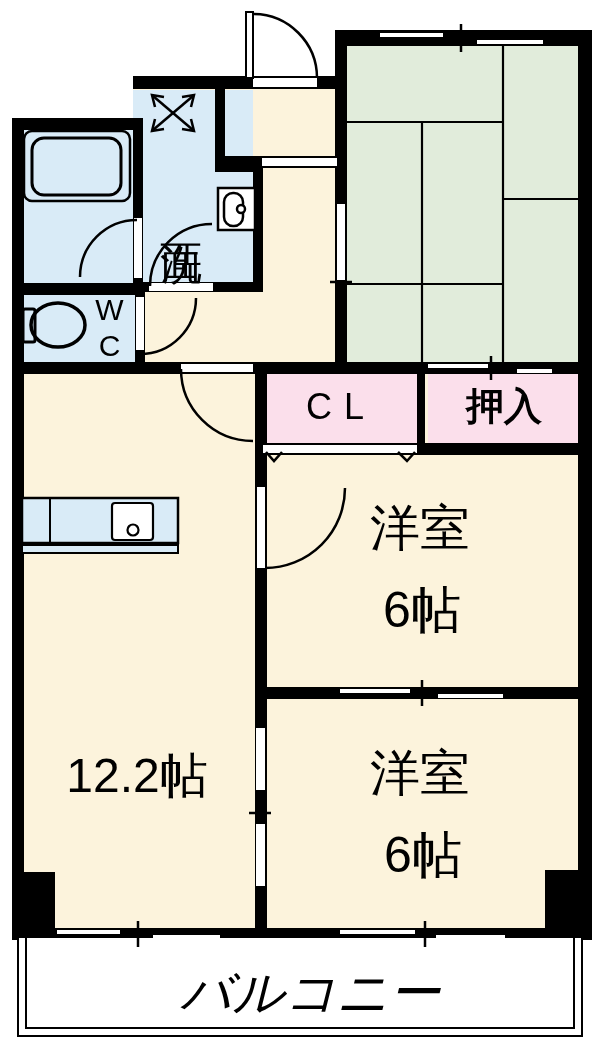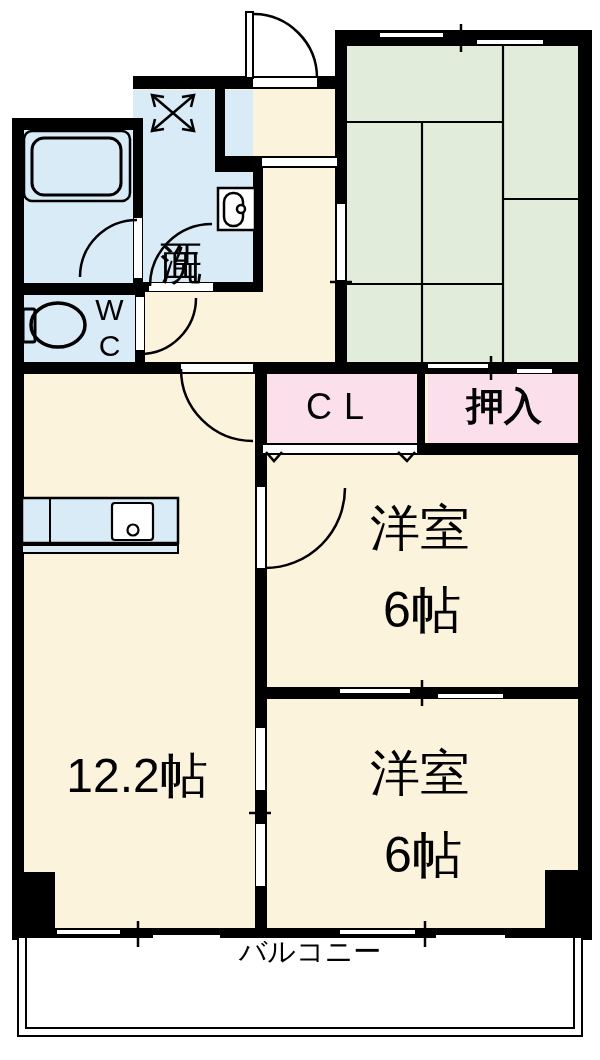--- a/index.html
+++ b/index.html
@@ -157,15 +157,15 @@
 
   <div class="label vert" style="left:181px;top:210px;font-size:42px;">洗面</div>
   <div class="label vert" style="left:109px;top:329px;font-size:30px;letter-spacing:3px;">WC</div>
   <div class="label" style="left:341px;top:407px;font-size:36px;letter-spacing:12px;">CL</div>
   <div class="label" style="left:504px;top:406px;font-size:38px;font-weight:bold;">押入</div>
   <div class="label" style="left:420px;top:528px;font-size:50px;">洋室</div>
   <div class="label" style="left:422px;top:610px;font-size:50px;">6帖</div>
   <div class="label" style="left:420px;top:773px;font-size:50px;">洋室</div>
   <div class="label" style="left:423px;top:855px;font-size:50px;">6帖</div>
   <div class="label" style="left:137px;top:776px;font-size:48px;">12.2帖</div>
-  <div class="label" style="left:310px;top:952px;font-size:28px;">バルコニー</div>
+  <div class="label" style="left:310px;top:992px;font-size:51px;font-style:italic;">バルコニー</div>
 
 </div>
 
 </body></html>

